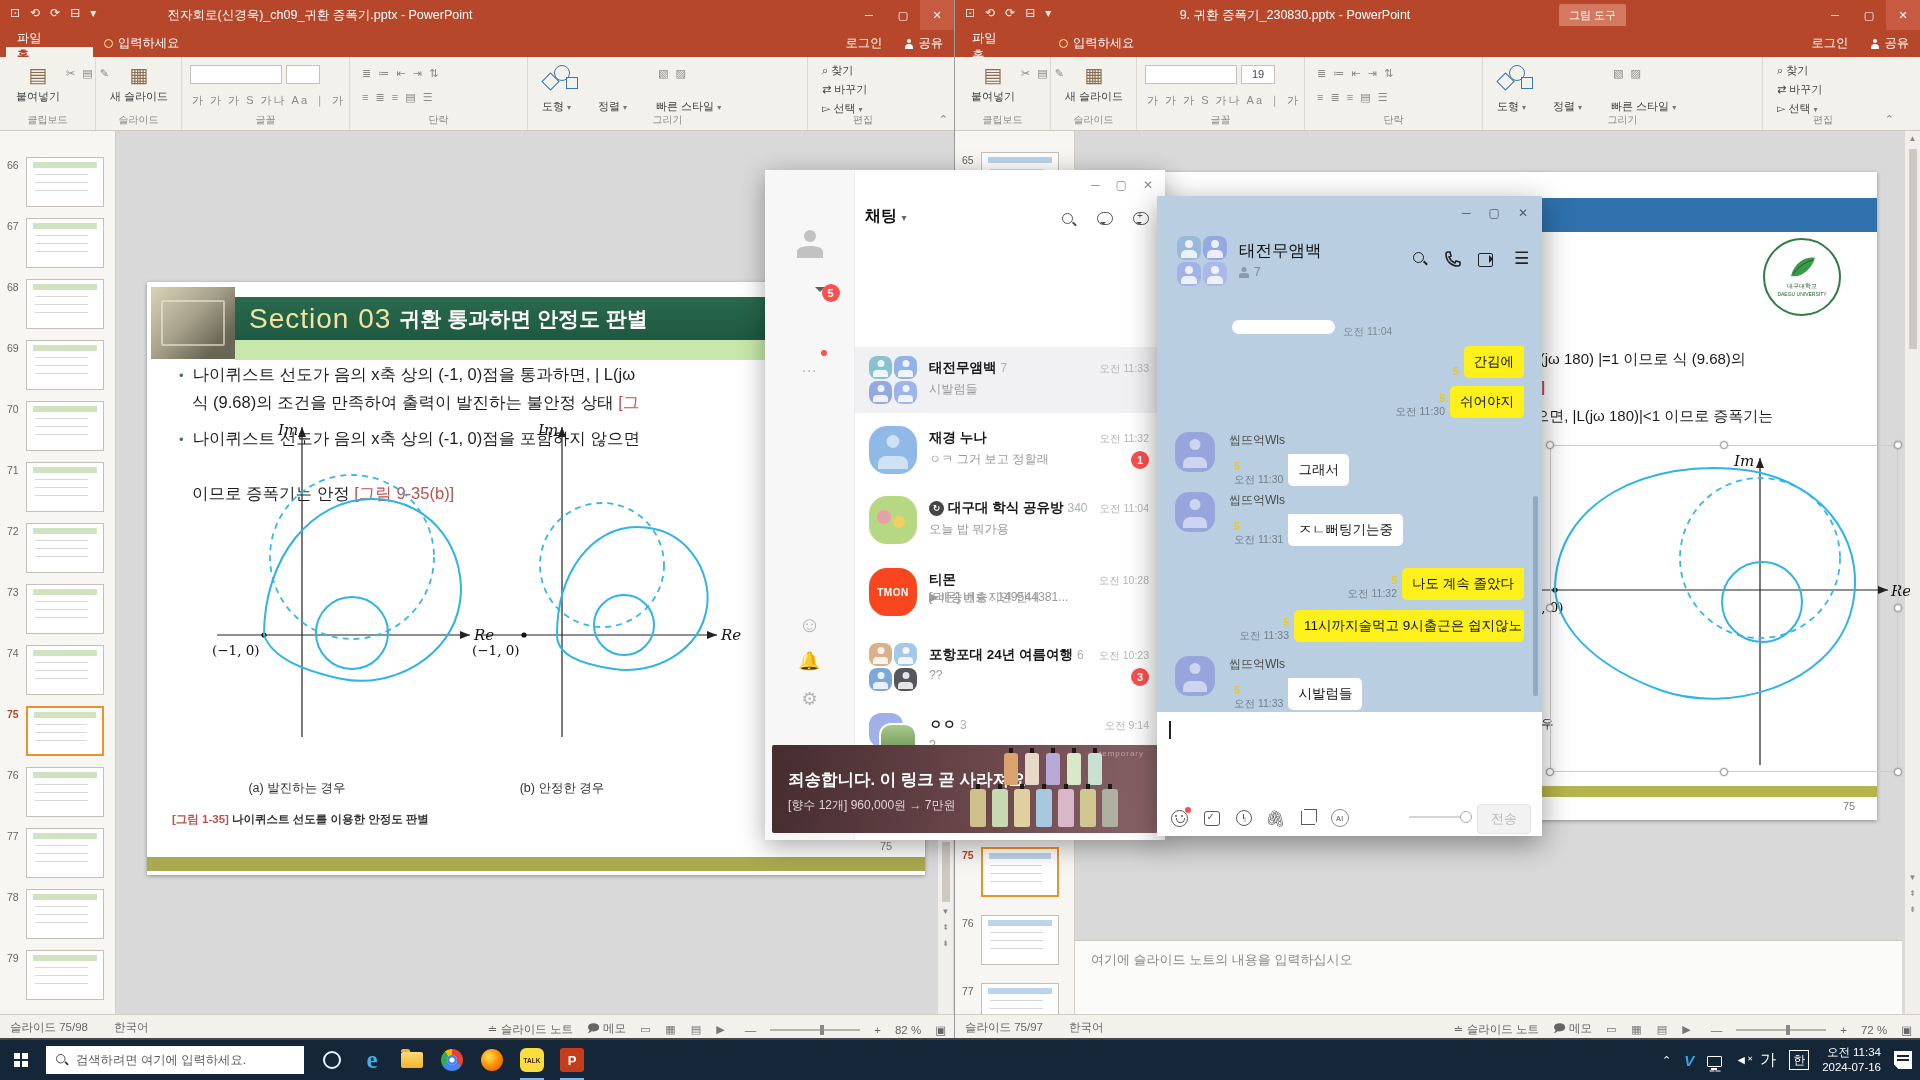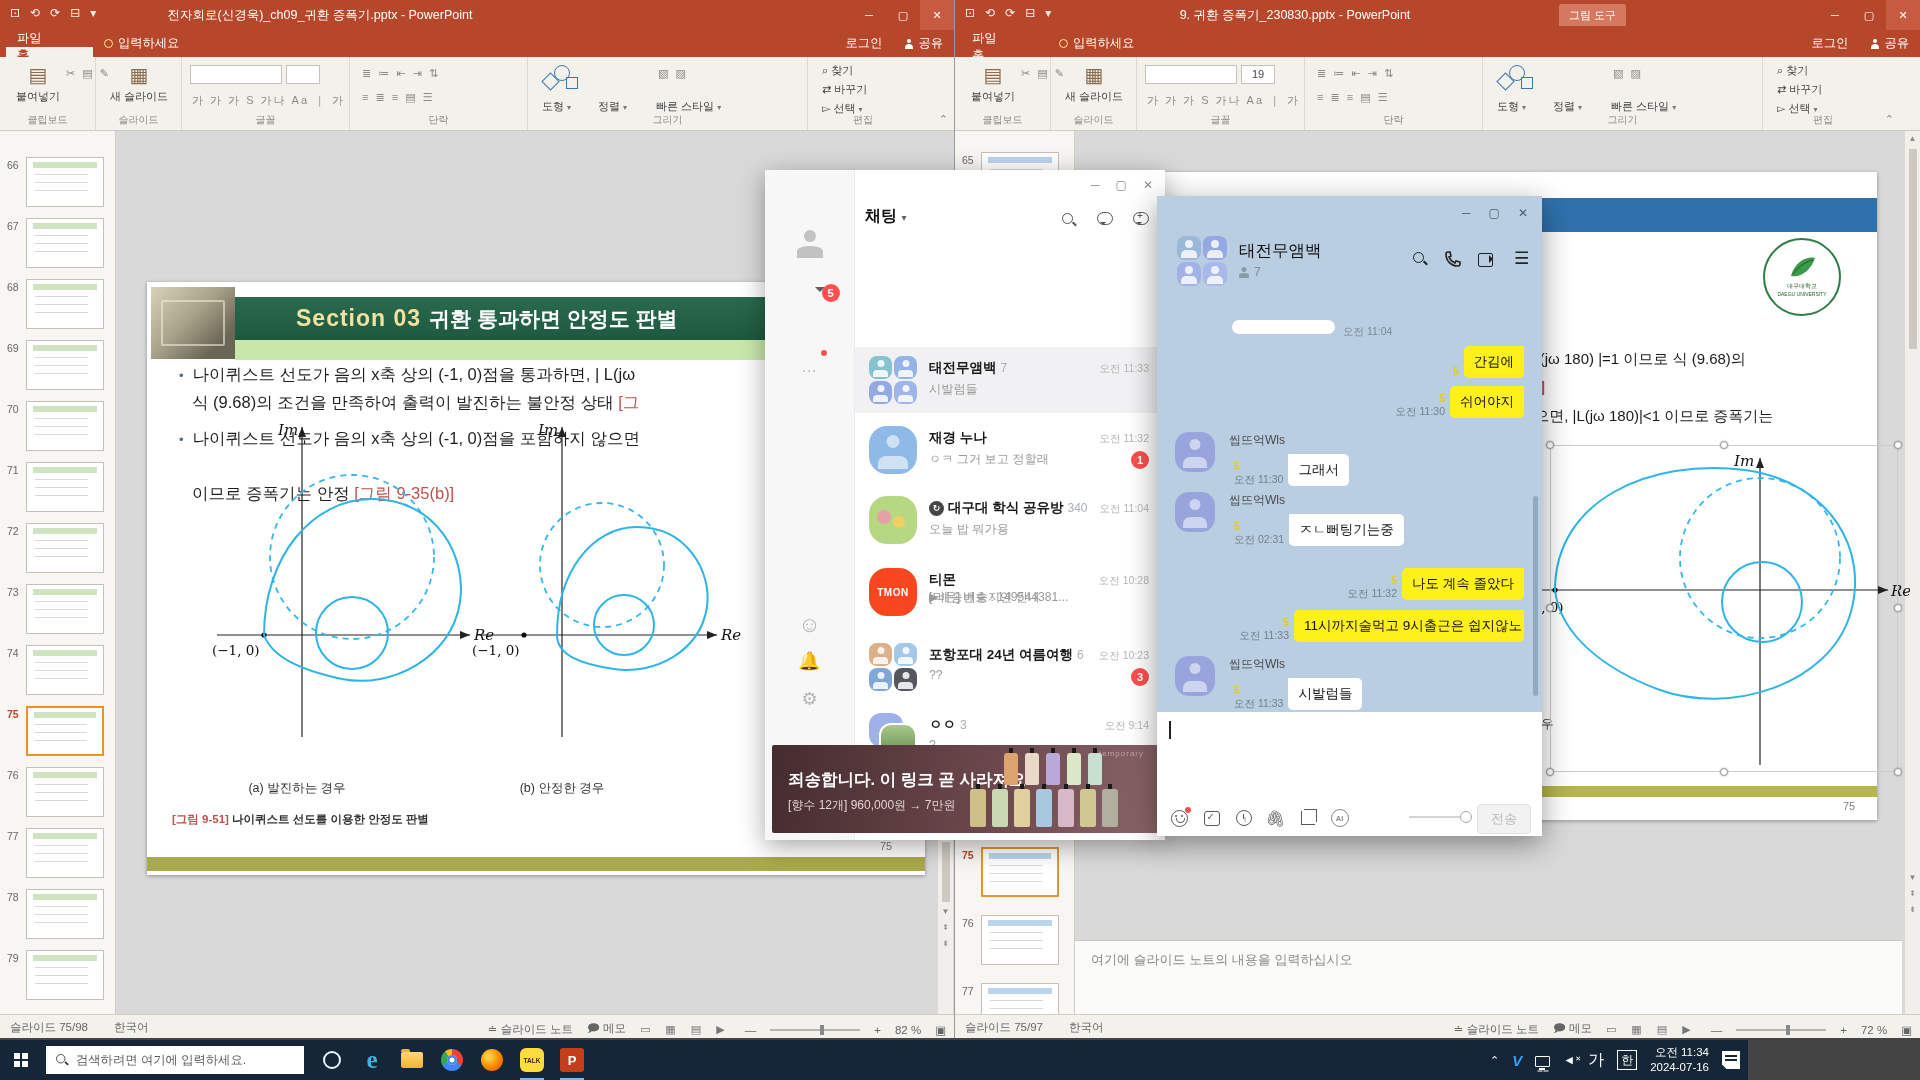--- a/index.html
+++ b/index.html
@@ -64,21 +64,21 @@
 
   .vscroll { position:absolute; width:16px; background:#f0efeb; border-left:1px solid #ddd9d1; font-size:8px; color:#888; text-align:center; }
   .vscroll span { display:block; height:16px; line-height:16px; }
   .vthumb { margin:2px auto; width:8px; height:60px; background:#cdc9c1; }
 
   
   .slide { position:absolute; background:#fff; box-shadow:0 1px 4px rgba(0,0,0,.35); }
   .sec-img { position:absolute; background:linear-gradient(135deg,#d8d2b8,#a8a28a 45%,#6a6655 80%); }
   .sec-img::after { content:""; position:absolute; inset:18% 12%; border:2px solid #efeada; border-radius:2px; opacity:.6; }
   .sec-band { position:absolute; background:linear-gradient(180deg,#2a6a4e,#1d5940); display:flex; align-items:center; padding-left:14px; white-space:nowrap; overflow:hidden; }
-  .sec-prefix { color:#f2e2a0; font-size:23px; font-weight:bold; letter-spacing:1px;margin-left:47px; }
+  .sec-prefix { color:#f2e2a0; font-size:28px; font-weight:normal; letter-spacing:1px; }
   .sec-title { color:#fff; font-size:21px; font-weight:bold; margin-left:8px; }
   .sec-strip { position:absolute; background:#c9e7ab; }
   .bullet-line { position:absolute; font-size:16.5px; color:#1e1e1e; white-space:nowrap; }
   .bullet-line::before { content:"•"; color:#4a6a8a; margin-right:9px; font-size:13px; }
   .bullet-cont { position:absolute; font-size:16.5px; color:#1e1e1e; white-space:nowrap; }
   .refred { color:#c0504d; }
   .figcap { position:absolute; font-size:12.5px; color:#333; text-align:center; width:220px; }
   .figlabel { position:absolute; font-size:11.5px; font-weight:bold; color:#333; }
   .pagenum { position:absolute; font-size:11px; color:#808080; }
   .olivebar { position:absolute; background:#a9a94f; }
@@ -213,21 +213,21 @@
   .clockb { width:16px; height:16px; border:1.6px solid #5a5a5a; border-radius:50%; position:relative; }
   .clockb::after { content:""; position:absolute; left:6px; top:3px; width:1.5px; height:5px; background:#5a5a5a; box-shadow:1.5px 3px 0 -0.2px #5a5a5a; }
   .cropi { width:14px; height:14px; border-left:1.6px solid #5a5a5a; border-bottom:1.6px solid #5a5a5a; position:relative; }
   .cropi::after { content:""; position:absolute; left:2px; bottom:2px; width:12px; height:12px; border-right:1.6px solid #5a5a5a; border-top:1.6px solid #5a5a5a; }
   .aii { width:18px; height:18px; border:1.5px solid #8a8a8a; border-radius:50%; font-size:7.5px; color:#8a8a8a; display:flex; align-items:center; justify-content:center; font-weight:bold; }
   .kc-slider { position:absolute; left:252px; top:16px; width:58px; height:2px; background:#d4d4d4; }
   .kc-slider::after { content:""; position:absolute; right:-5px; top:-5px; width:10px; height:10px; border:1.5px solid #aaa; border-radius:50%; background:#fff; }
   .kc-send { position:absolute; right:11px; top:4px; width:54px; height:30px; background:#f2f2f2; border:1px solid #e2e2e2; border-radius:4px; color:#b9b9b9; font-size:13px; display:flex; align-items:center; justify-content:center; }
 
   
-  #taskbar { position:absolute; left:0; top:1040px; width:1748px; height:40px; background:#142637; z-index:20; }
+  #taskbar { position:absolute; left:0; top:1040px; width:1920px; height:40px; background:#142637; z-index:20; }
   .tb-start { position:absolute; left:14px; top:13px; width:15px; height:15px; display:grid; grid-template-columns:6px 6px; grid-template-rows:6px 6px; gap:2px; }
   .tb-start b { background:#fff; }
   .tb-search { position:absolute; left:46px; top:6px; width:258px; height:28px; background:#fff; display:flex; align-items:center; padding-left:30px; font-size:12.3px; color:#5a5a5a; white-space:nowrap; overflow:hidden; }
   .tb-search .i-search { position:absolute; left:8px; color:#333; transform:scale(.85); }
   .tb-apps { position:absolute; left:312px; top:0; display:flex; }
   .tb-app { width:40px; height:40px; display:flex; align-items:center; justify-content:center; position:relative; }
   .tb-run { position:absolute; bottom:0; left:8px; right:8px; height:2px; background:#76b9ed; }
   .ic-cortana { width:18px; height:18px; border:2px solid #e8f4ff; border-radius:50%; }
   .ic-edge { color:#41b0e2; font-size:25px; font-weight:bold; font-family:"Liberation Serif",serif; }
   .ic-folder { width:22px; height:16px; background:linear-gradient(180deg,#ffd975,#f0b42f); border-radius:2px; position:relative; }
@@ -515,21 +515,21 @@
       <text class="axis" x="259" y="233">Re</text>
       <circle cx="62" cy="228" r="2.6" fill="#111"></circle>
       <text class="ptlabel" x="10" y="248">(−1, 0)</text>
       <circle cx="140" cy="158" r="62" fill="none" stroke="#35b8e8" stroke-width="1.8" stroke-dasharray="6 5"></circle>
       <path d="M 95 228 C 95 165 130 120 175 120 C 225 120 250 165 245 200 C 238 245 192 268 152 262 C 118 257 95 248 95 228 Z" fill="none" stroke="#2fb4e6" stroke-width="2"></path>
       <circle cx="162" cy="218" r="30" fill="none" stroke="#2fb4e6" stroke-width="2"></circle>
     </svg>
 
     <div class="figcap" style="left:40px;top:498px;">(a) 발진하는 경우</div>
     <div class="figcap" style="left:305px;top:498px;">(b) 안정한 경우</div>
-    <div class="figlabel" style="left:25px;top:530px;"><span class="refred">[그림 9-51]</span><span> 나이퀴스트 선도를 이용한 안정도 판별</span></div>
+    <div class="figlabel" style="left:25px;top:530px;"><span class="refred">[그림 1-35]</span><span> 나이퀴스트 선도를 이용한 안정도 판별</span></div>
     <div class="pagenum" style="left:733px;top:558px;">75</div>
     <div class="olivebar" style="left:0;top:575px;width:778px;height:14px;"></div>
   </div>
 
   <div class="vscroll" style="right:1px;top:840px;height:174px;">
     <div class="vthumb"></div>
     <span>▼</span>
     <span>⇞</span>
     <span>⇟</span>
   </div>
@@ -973,21 +973,21 @@
           <span class="mtime">오전 11:30</span>
         </span>
         <span class="bub">그래서</span>
       </div>
 
       <div class="msg in" style="margin-top: 6px;">
         <span class="in-avatar"></span>
         <span class="in-name">씹뜨억Wls</span>
         <span class="meta">
           <span class="reads">5</span>
-          <span class="mtime">오전 02:31</span>
+          <span class="mtime">오전 11:31</span>
         </span>
         <span class="bub">ㅈㄴ뻐팅기는중</span>
       </div>
 
       <div class="msg out" style="margin-top: 22px;">
 
         <span class="meta">
           <span class="reads">5</span>
           <span class="mtime">오전 11:32</span>
         </span>

